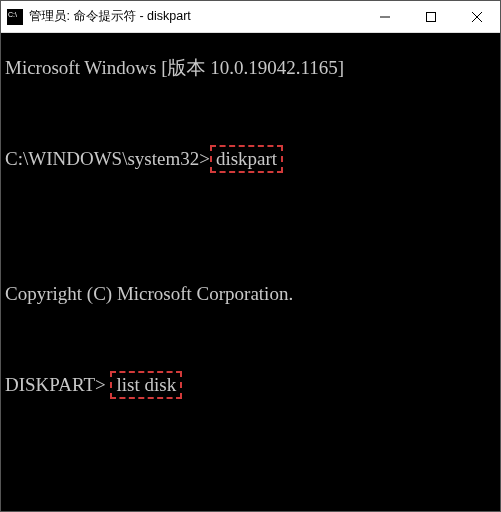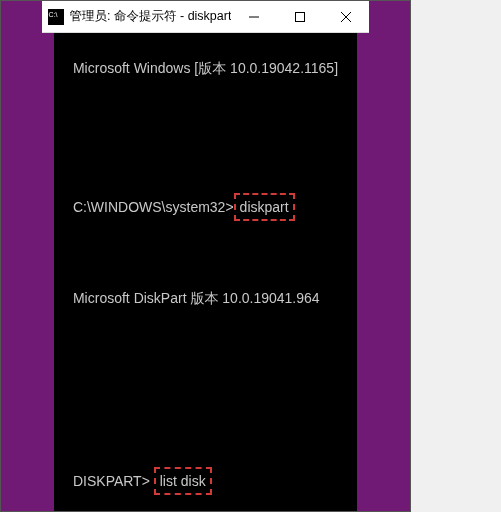--- a/index.html
+++ b/index.html
@@ -4,27 +4,26 @@
 <style>
   * { margin: 0; padding: 0; box-sizing: border-box; }
   body {
     width: 501px;
     height: 512px;
     background: #f0f0f0;
     font-family: "Consolas", "Courier New", monospace;
     overflow: hidden;
   }
   .window {
-    width: 411px;
+    width: 501px;
     height: 512px;
     border: 1px solid #555;
-    background: #701a75;
+    background: #7dd3fc;
     display: flex;
     flex-direction: column;
-    align-items: center;
   }
   .titlebar {
     height: 32px;
     background: #fff;
     display: flex;
     align-items: center;
     border-bottom: 1px solid #ddd;
   }
   .app-icon {
     width: 16px;
@@ -64,33 +63,32 @@
     font-family: Arial, sans-serif;
     font-size: 13px;
     color: #000;
     background: #fff;
   }
   .win-btn svg { display: block; }
   .terminal {
     flex: 1;
     background: #000;
     color: #c8c8c8;
-    font-size: 14px;
+    font-size: 19px;
     line-height: 22px;
-    padding: 2px 19px;
-    font-family: Liberation Sans, sans-serif;
+    padding: 2px 4px;
+    font-family: Liberation Serif, serif;
     white-space: pre;
     overflow: hidden;
   }
   .line { display: block; min-height: 22px; }
   .hl {
     border: 2px dashed #d23a3a;
     padding: 1px 4px;
     display: inline-block;
-    margin-top: 48px;
   }
 </style>
 </head>
 <body>
 
 <div class="window">
 
   <div class="titlebar">
     <span class="app-icon"></span>
     <span class="title-text">管理员: 命令提示符 - diskpart</span>
@@ -112,22 +110,22 @@
           </svg>
       </div>
     </div>
   </div>
 
   <div class="terminal">
 <span class="line">Microsoft Windows [版本 10.0.19042.1165]</span>
 <span class="line"></span>
 <span class="line"><span>C:\WINDOWS\system32&gt;</span><span class="hl">diskpart</span></span>
 <span class="line"></span>
-<span class="line">Microsoft DiskPart 版本 10.0.19041.964</span>
 <span class="line"></span>
+<span class="line">Copyright (C) Microsoft Corporation.</span>
 <span class="line"></span>
 <span class="line"><span>DISKPART&gt; </span><span class="hl">list disk</span></span>
 
 
 
 
 
 
 
 

